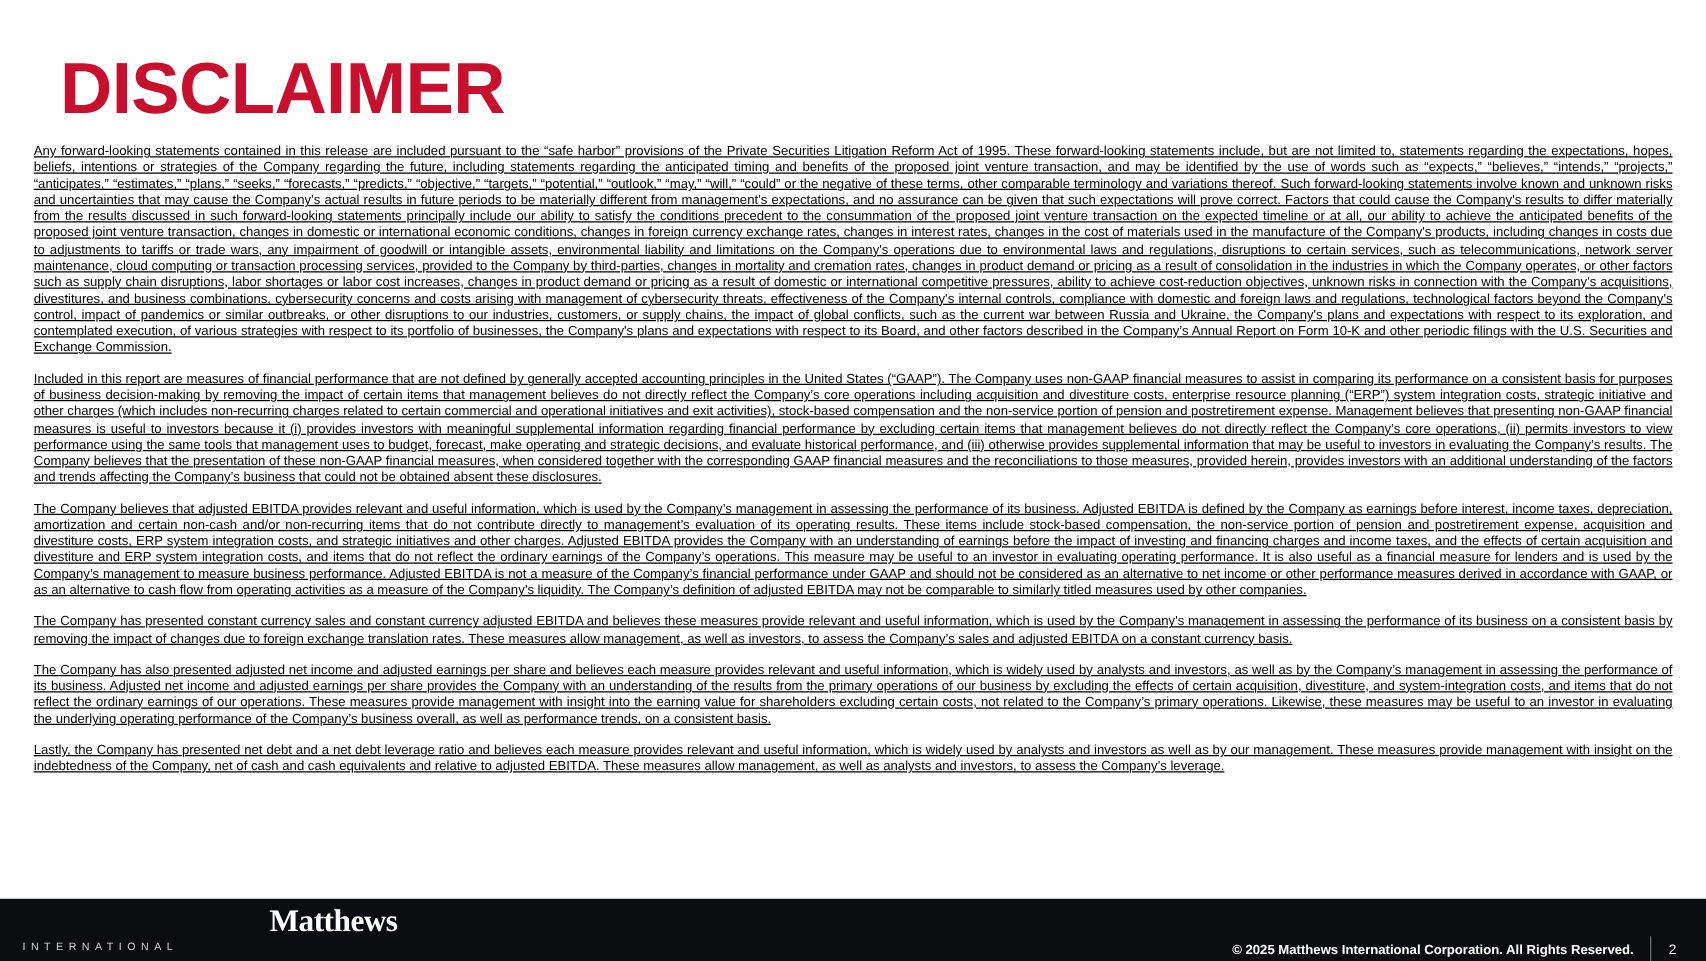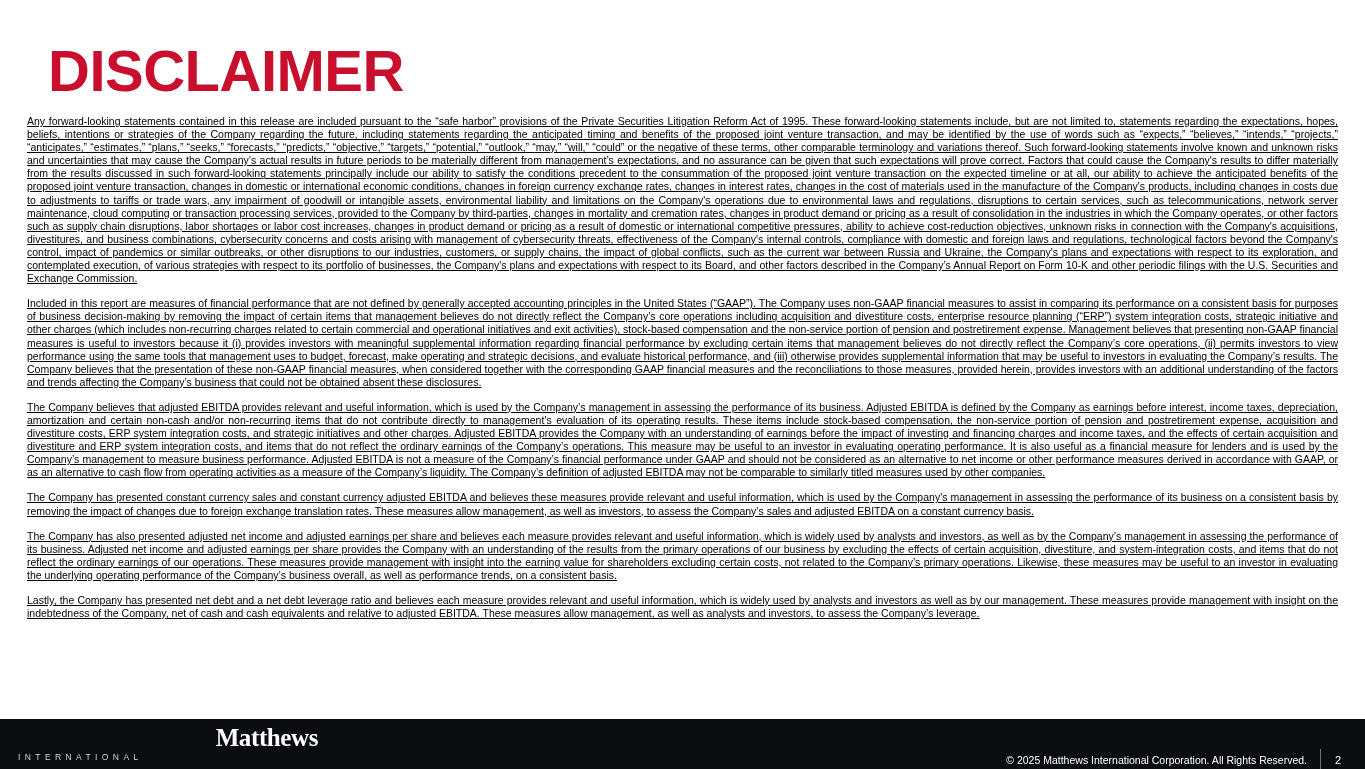--- a/index.html
+++ b/index.html
@@ -79,20 +79,21 @@
     color: #cfd2d6;
     margin-top: 1px;
   }
   .copyright {
     position: absolute;
     right: 58px;
     top: 35px;
     font-size: 10.5px;
     color: #ffffff;
     white-space: nowrap;
+    font-weight: bold;
   }
   .page-sep {
     position: absolute;
     right: 44px;
     top: 30px;
     width: 1px;
     height: 24px;
     background: #6c7077;
   }
   .page-num {

